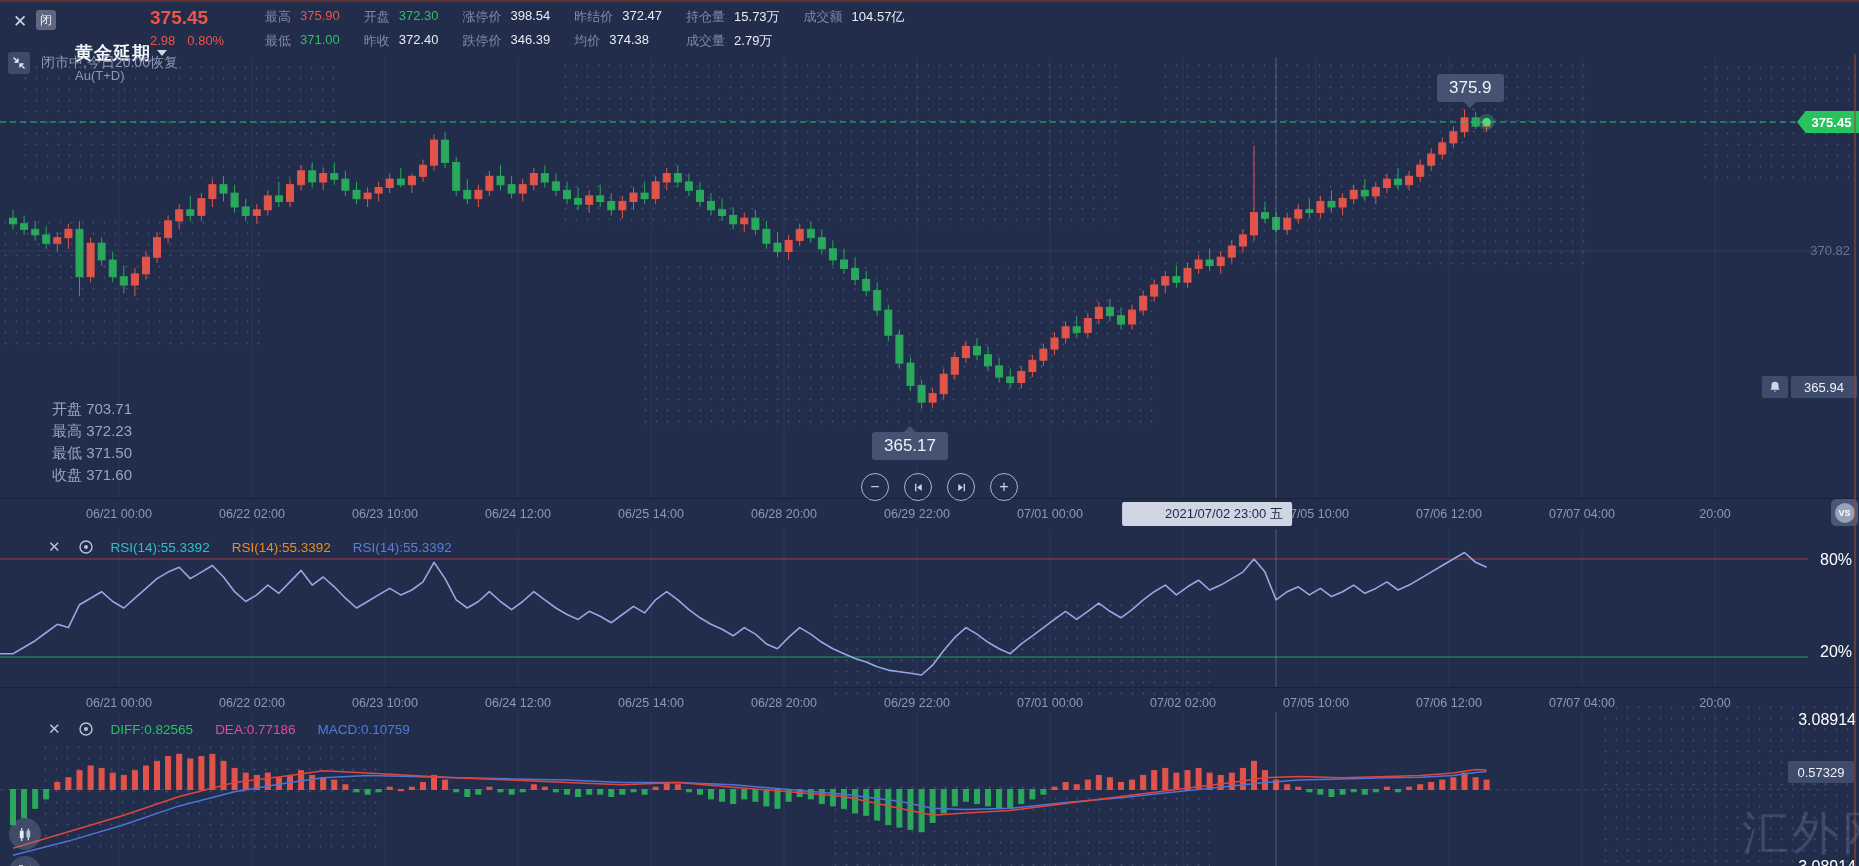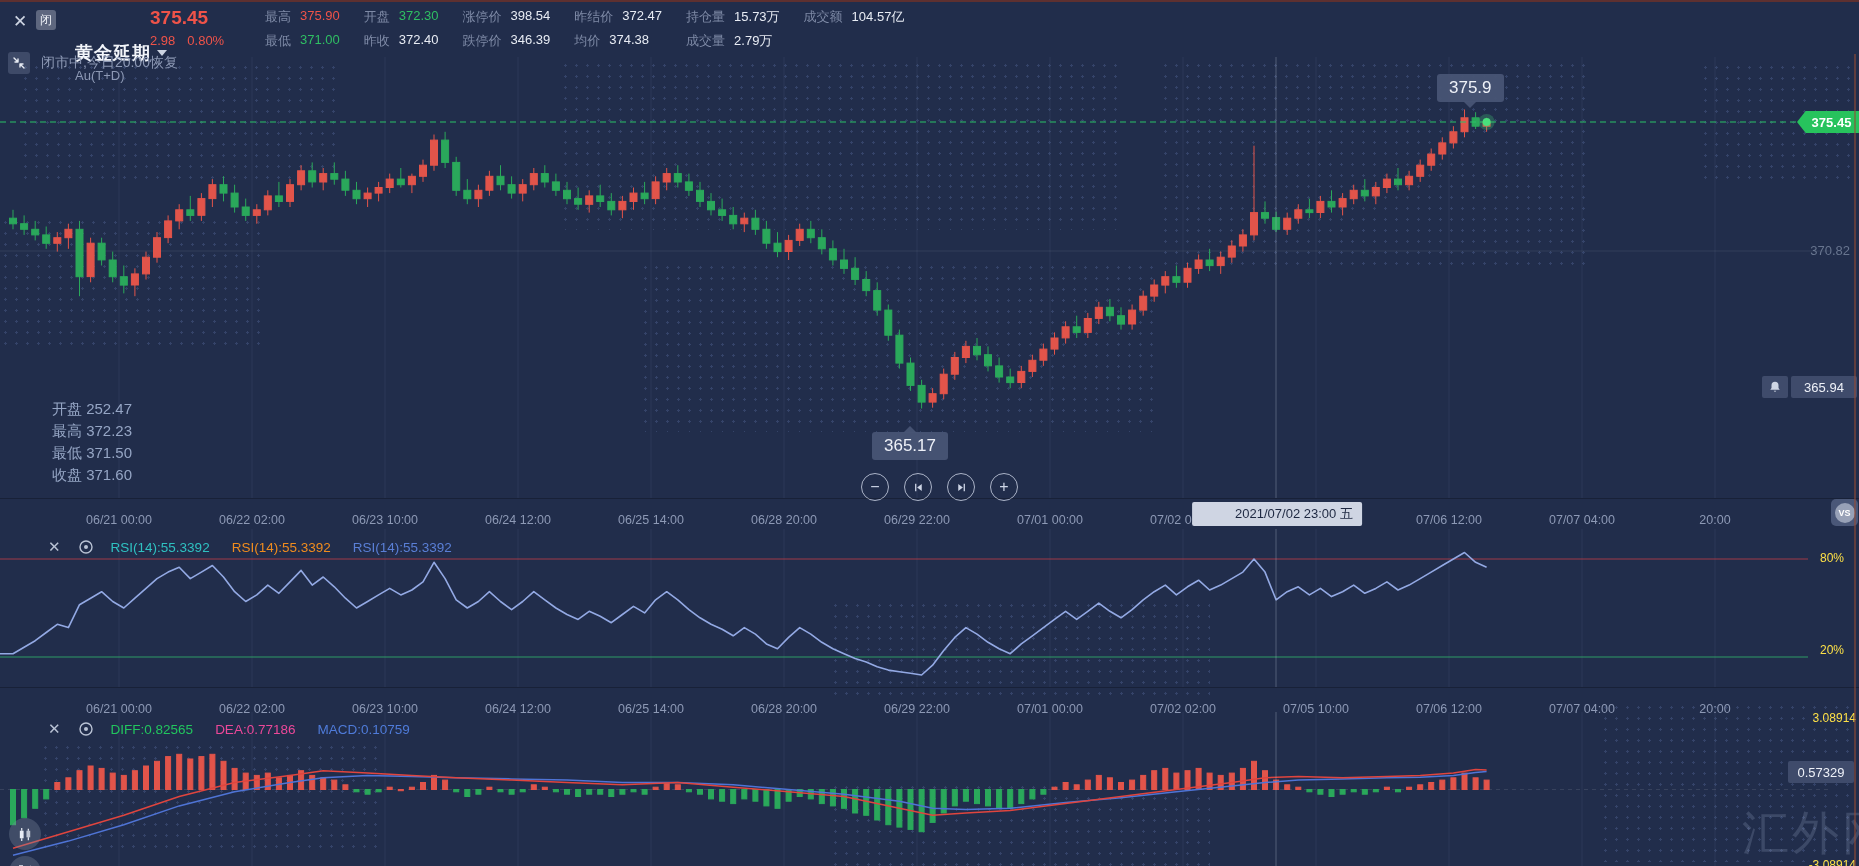--- a/index.html
+++ b/index.html
@@ -40,21 +40,21 @@
   .gh{stroke:rgba(255,255,255,.08);stroke-width:1;}
   .curline{stroke:#2bc169;stroke-width:1.2;stroke-dasharray:6 4;}
   .chx{stroke:rgba(195,205,230,.30);stroke-width:1;}
   .up{fill:#e2544a;stroke:#e2544a;} .dn{fill:#2aa85b;stroke:#2aa85b;}
   .rsiline{fill:none;stroke:#93a9e4;stroke-width:1.6;stroke-linejoin:round;}
   .l80{stroke:#a03a48;stroke-width:1.2;} .l20{stroke:#2f9b66;stroke-width:1.2;}
   .zero{stroke:rgba(255,255,255,.10);stroke-width:1;stroke-dasharray:4 4;}
   .diff{fill:none;stroke:#e0453e;stroke-width:1.5;} .dea{fill:none;stroke:#4f74d6;stroke-width:1.5;}
   
   .axisrow{position:absolute;left:0;right:0;height:28px;border-top:1px solid rgba(0,0,0,.25);}
-  .tlabel{position:absolute;top:14px;transform:translateX(-50%);font-size:12.5px;color:#8d99b5;white-space:nowrap;}
+  .tlabel{position:absolute;top:8px;transform:translateX(-50%);font-size:12.5px;color:#8d99b5;white-space:nowrap;}
   .chdate{position:absolute;top:3px;transform:translateX(-50%);background:#cfd5e3;color:#1d2741;
     font-size:13px;padding:3px 9px;border-radius:2px;white-space:nowrap;}
   .vsbadge{position:absolute;width:27px;height:27px;border-radius:5px;background:#4a5778;cursor:pointer;
     display:flex;align-items:center;justify-content:center;}
   .vsbadge .inner{width:20px;height:20px;border-radius:50%;background:#98a1b7;color:#fff;
     font-size:9px;font-weight:bold;display:flex;align-items:center;justify-content:center;}
   
   .indhdr{position:absolute;display:flex;align-items:center;gap:17px;font-size:13.5px;}
   .indx{color:#b9c2d4;font-size:15px;cursor:pointer;}
   .indset{cursor:pointer;display:flex;}
@@ -73,21 +73,21 @@
     padding-left:7px;box-sizing:border-box;
     clip-path:polygon(0 50%,14% 0,100% 0,100% 100%,14% 100%);}
   .gridlabel{position:absolute;font-size:13px;color:#68758f;}
   .alertrow{position:absolute;left:1762px;top:374px;display:flex;gap:3px;cursor:pointer;}
   .alertrow .bellbox{width:26px;height:22px;background:#3f4b6b;border-radius:2px;
     display:flex;align-items:center;justify-content:center;}
   .alertrow .val{width:66px;height:22px;background:#3f4b6b;border-radius:2px;color:#eef1f8;
     font-size:13px;display:flex;align-items:center;justify-content:center;}
   .macdbadge{position:absolute;left:1788px;top:759px;width:66px;height:22px;background:#3f4b6b;
     border-radius:2px;color:#eef1f8;font-size:13px;display:flex;align-items:center;justify-content:center;}
-  .rlabel{position:absolute;font-size:12px;color:#fde047;}
+  .rlabel{position:absolute;font-size:16px;color:#ffffff;}
   
   .navbtns{position:absolute;left:861px;top:471px;display:flex;gap:15px;}
   .nb{width:28px;height:28px;border-radius:50%;border:1.4px solid rgba(205,213,230,.8);
     color:#cdd5e6;display:flex;align-items:center;justify-content:center;font-size:16px;
     box-sizing:border-box;cursor:pointer;}
   
   .roundbtn{position:absolute;width:32px;height:32px;border-radius:50%;background:rgba(130,142,165,.32);
     display:flex;align-items:center;justify-content:center;cursor:pointer;}
   .watermark{position:absolute;left:1742px;top:800px;font-size:47px;color:rgba(160,175,205,.22);
     letter-spacing:3px;white-space:nowrap;}
@@ -495,21 +495,21 @@
           <path d="M6.6 12.4a1.5 1.5 0 0 0 2.8 0z" fill="#cfd6e4"></path>
         </svg>
     </div>
     <div class="val">365.94</div>
   </div>
 
   <div class="tip down" style="left:1437px;top:72px;">375.9</div>
   <div class="tip upar" style="left:872px;top:430px;">365.17</div>
 
   <div class="ohlcinfo">
-    <div><span>开盘</span> <span>252.47</span></div>
+    <div><span>开盘</span> <span>703.71</span></div>
     <div><span>最高</span> <span>372.23</span></div>
     <div><span>最低</span> <span>371.50</span></div>
     <div><span>收盘</span> <span>371.60</span></div>
   </div>
 
   <div class="navbtns">
     <div class="nb">−</div>
     <div class="nb">
       <svg width="13" height="13" viewBox="0 0 14 14">
           <path d="M4 3v8" stroke="#cdd5e6" stroke-width="1.4"></path>
@@ -532,21 +532,21 @@
       <span class="tlabel" style="left: 1316px;">07/05 10:00</span>
       <span class="tlabel" style="left: 1183px;">07/02 02:00</span>
       <span class="tlabel" style="left: 1050px;">07/01 00:00</span>
       <span class="tlabel" style="left: 917px;">06/29 22:00</span>
       <span class="tlabel" style="left: 784px;">06/28 20:00</span>
       <span class="tlabel" style="left: 651px;">06/25 14:00</span>
       <span class="tlabel" style="left: 518px;">06/24 12:00</span>
       <span class="tlabel" style="left: 385px;">06/23 10:00</span>
       <span class="tlabel" style="left: 252px;">06/22 02:00</span>
       <span class="tlabel" style="left: 119px;">06/21 00:00</span>
-    <div class="chdate" style="left:1277px;padding-left:43px;">2021/07/02 23:00 五</div>
+    <div class="chdate" style="left:1207px;padding-left:43px;">2021/07/02 23:00 五</div>
     <div class="vsbadge" style="left:1831px;top:0px;">
       <div class="inner">VS</div>
     </div>
   </div>
 
   <svg id="rsi-svg" class="chart" style="top:527px;" width="1859" height="158">
       <line class="gv" x1="119" y1="0" x2="119" y2="158"></line>
       <line class="gv" x1="252" y1="0" x2="252" y2="158"></line>
       <line class="gv" x1="385" y1="0" x2="385" y2="158"></line>
       <line class="gv" x1="518" y1="0" x2="518" y2="158"></line>

